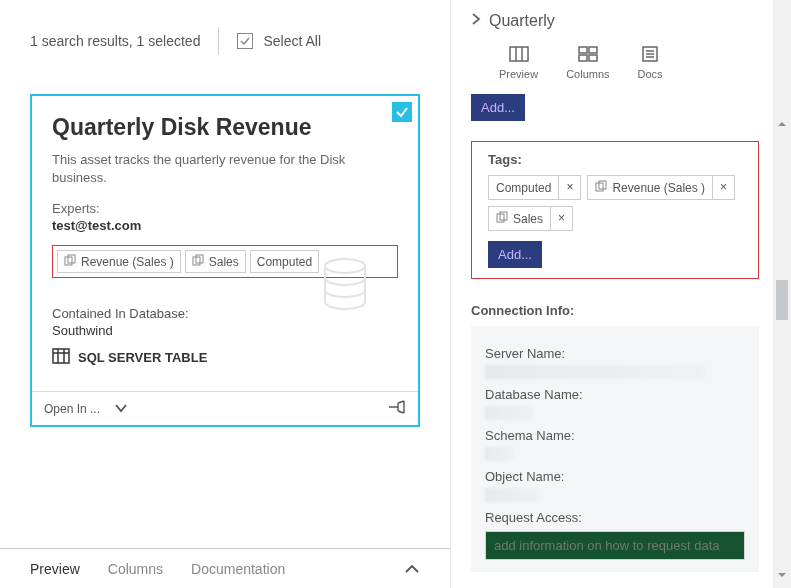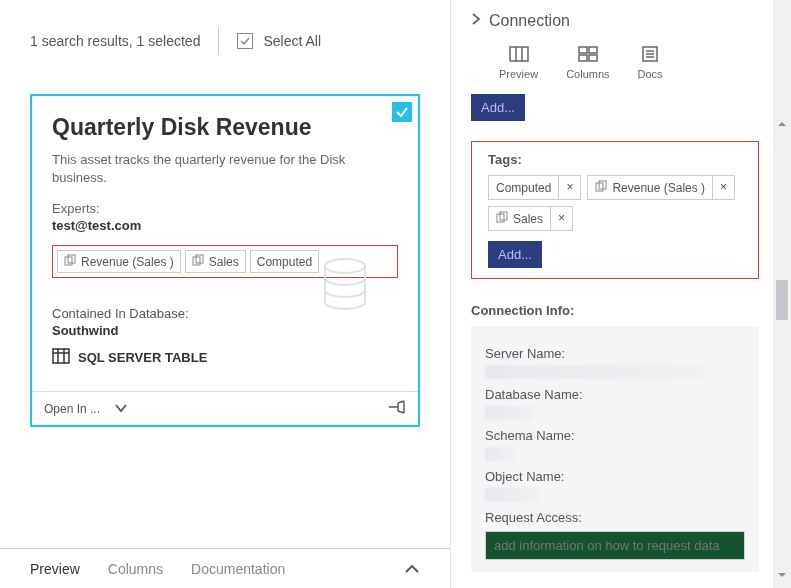--- a/index.html
+++ b/index.html
@@ -76,21 +76,21 @@
     padding: 3px 6px;
     display: flex; align-items: center;
     gap: 5px;
     font-size: 12px;
     color: #555;
     background: #fff;
   }
   .copy-icon { width: 12px; height: 12px; }
 
   .contained-label { color: #555; margin-bottom: 2px; }
-  .contained-value { font-weight: 700; color: #333; margin-bottom: 10px; }
+  .contained-value { font-weight: 400; color: #333; margin-bottom: 10px; }
   .asset-type-row {
     display: flex; align-items: center; gap: 8px;
     font-weight: 700; font-size: 13px; color: #333;
     margin-bottom: 10px;
   }
   .db-watermark {
     position: absolute;
     right: 30px;
     bottom: 54px;
   }
@@ -326,21 +326,21 @@
   </span>
 </div>
 
 <div class="right-pane">
   <div class="prop-header">
     <span>
       <svg viewBox="0 0 10 14">
           <path d="M2 2 L8 7 L2 12" fill="none" stroke="#666" stroke-width="1.8"></path>
         </svg>
     </span>
-    <span>Connection</span>
+    <span>Quarterly</span>
   </div>
 
   <div class="prop-icons">
     <div class="prop-icon-item">
       <svg viewBox="0 0 20 16">
           <rect x="1" y="1" width="18" height="14"></rect>
           <line x1="7" y1="1" x2="7" y2="15"></line>
           <line x1="13" y1="1" x2="13" y2="15"></line>
         </svg>
       <span>Preview</span>

